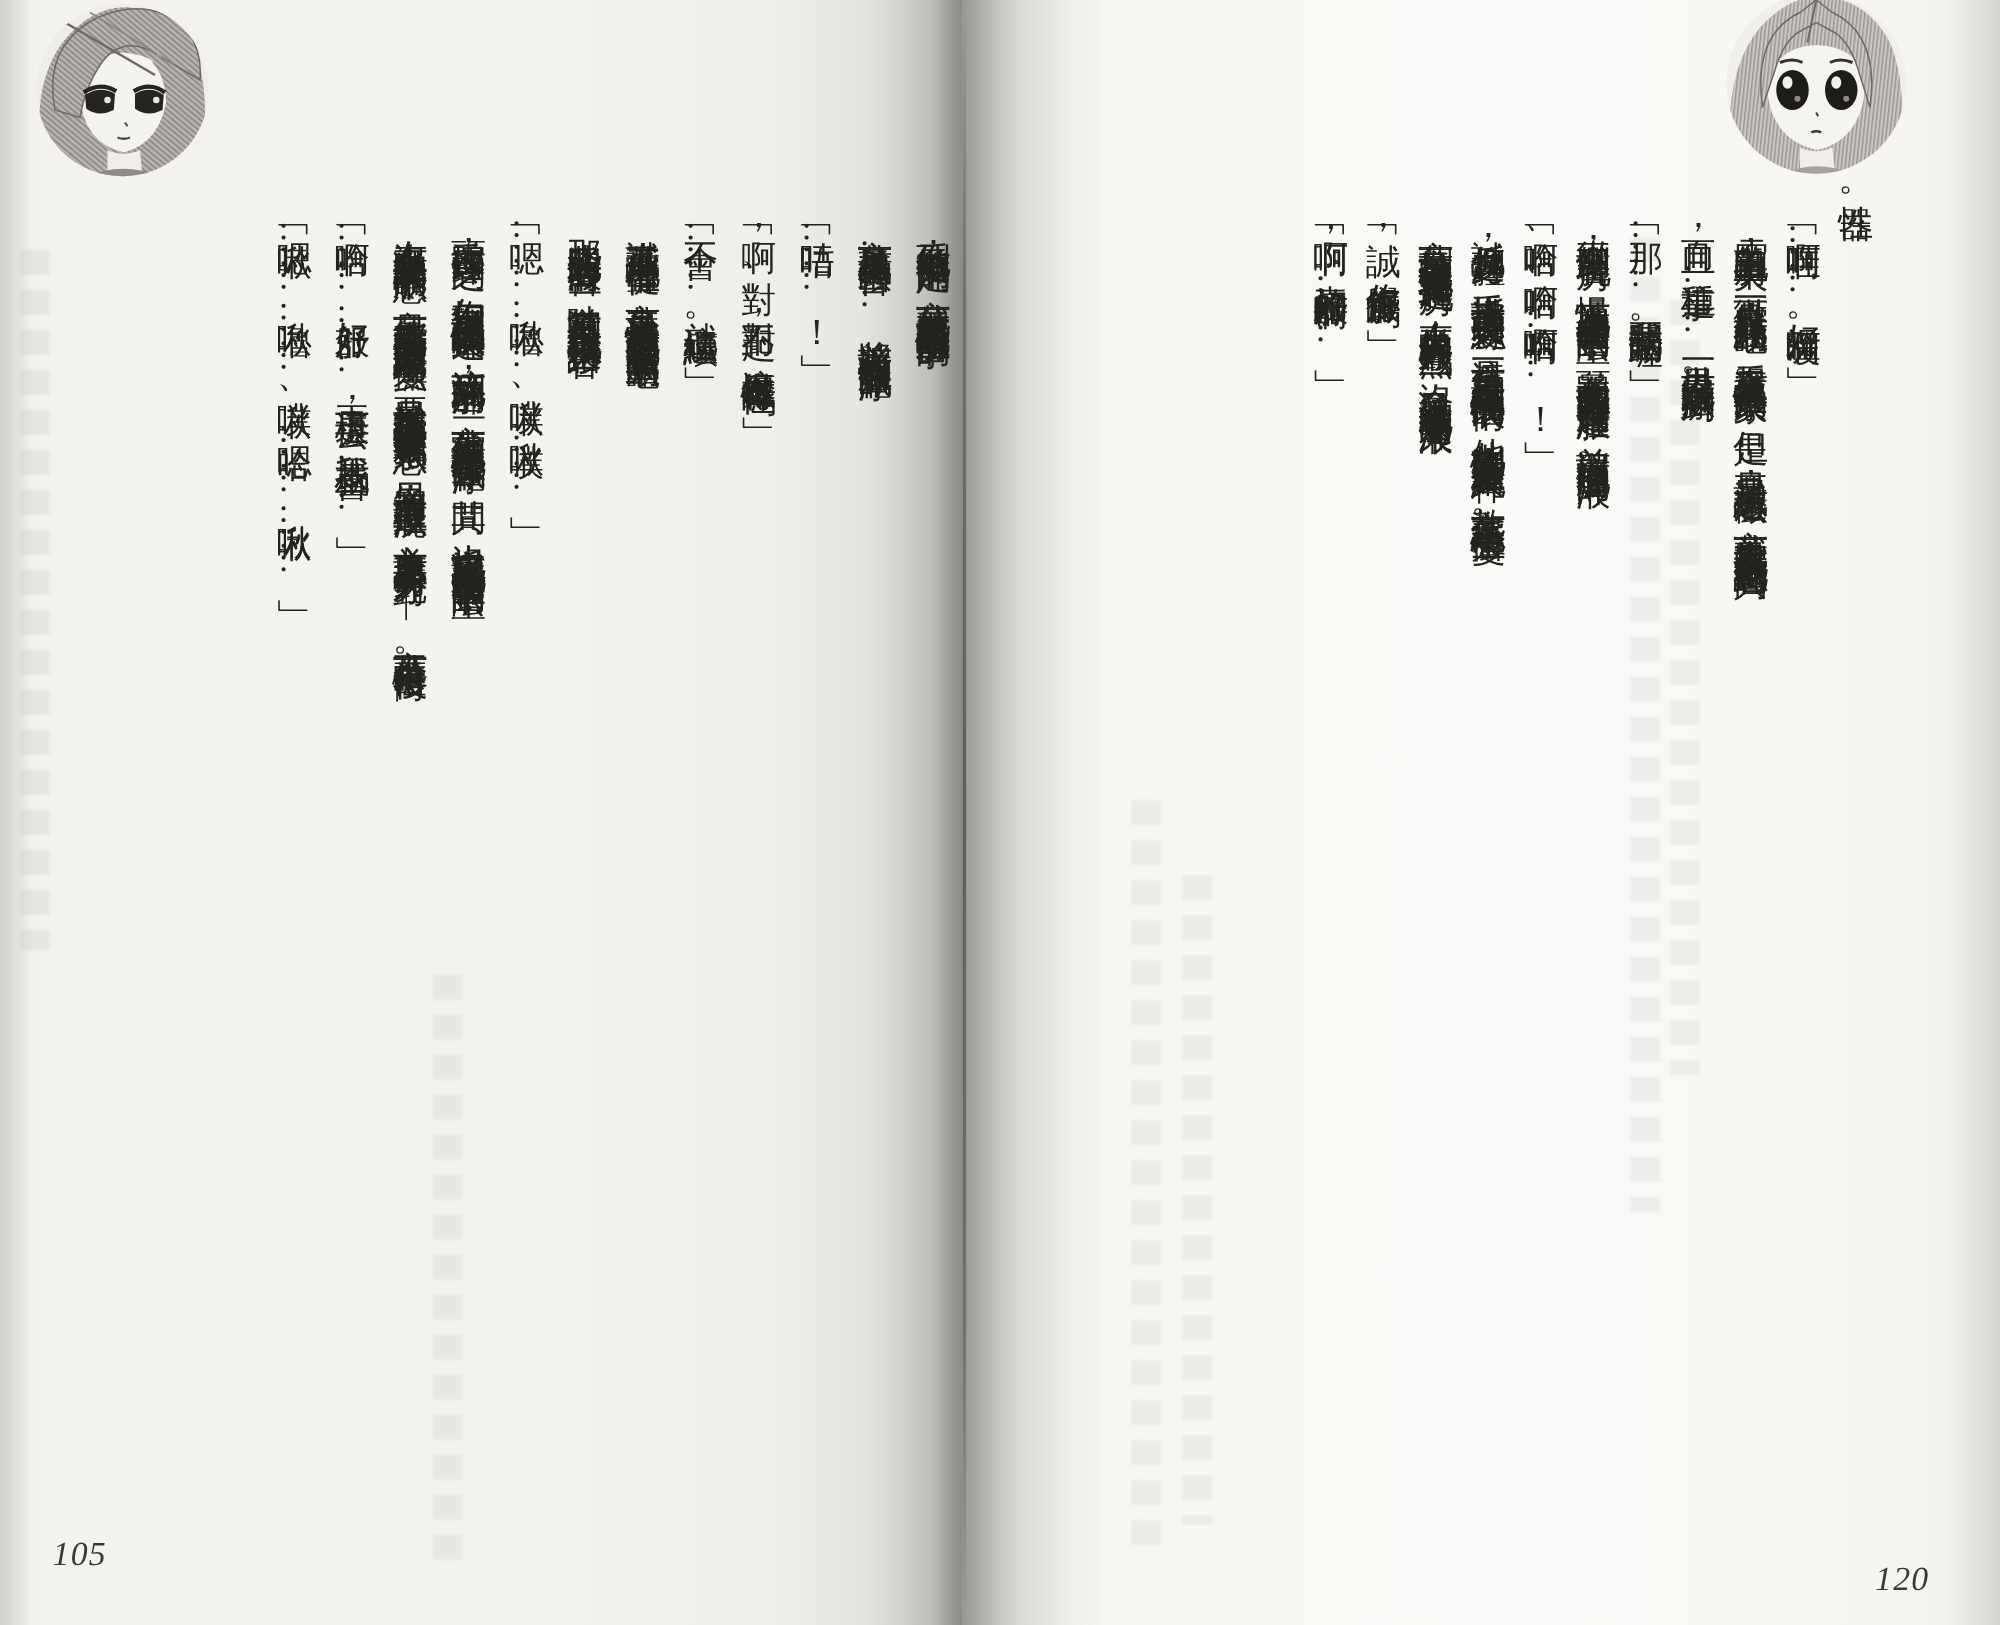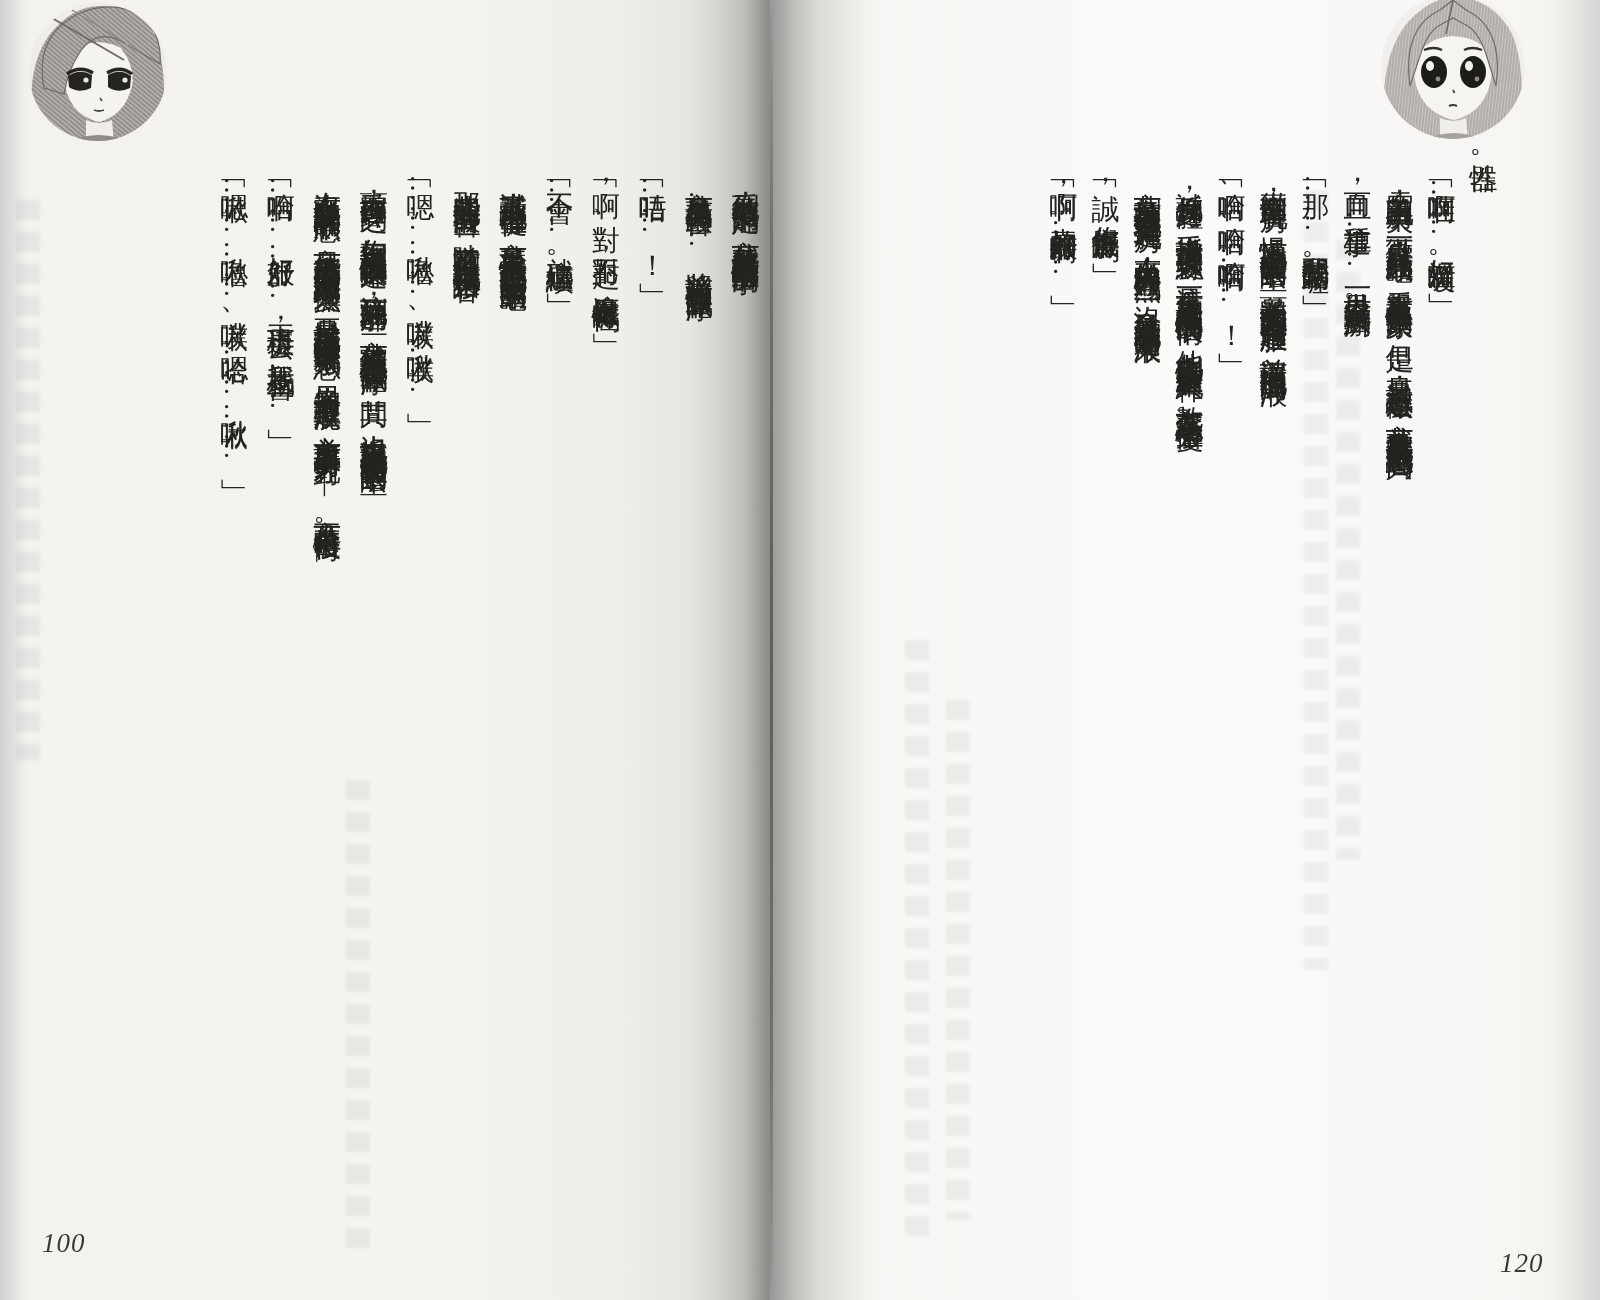--- a/index.html
+++ b/index.html
@@ -180,14 +180,14 @@
     <p>而且，這種事……世界一定沒有辦法辦到。</p>
     <p>「那……我要開始動了喔。」</p>
     <p>從兩側壓著乳房，慢慢地上下摩擦起夾在中間的陰莖。龜頭在柔肉的刺激下變得越來越腫脹，前端還滴流出透明的汁液。</p>
     <p>「哈啊、哈啊、哈啊啊……！」</p>
     <p>誠反仰起身體，手指拂過言葉的長長髮絲，這是言葉第一次看到誠溢滿愉悅的表情。他此刻的表情是這麼率真純粹，教言葉怎能不心生憐愛。</p>
     <p>言葉刻意拉扯龜頭似地左右搖晃起乳房，夾在中央的肉棒好熾熱，沒一會兒又滴流出黏稠的透明汁液來。</p>
     <p>「誠，你覺得舒服嗎？」</p>
     <p>「啊啊，真的好舒服啊……」</p>
   </div>
 
-<div class="folio" id="folio-left">100</div>
+<div class="folio" id="folio-left">105</div>
 <div class="folio" id="folio-right">120</div>
 
 </body></html>

